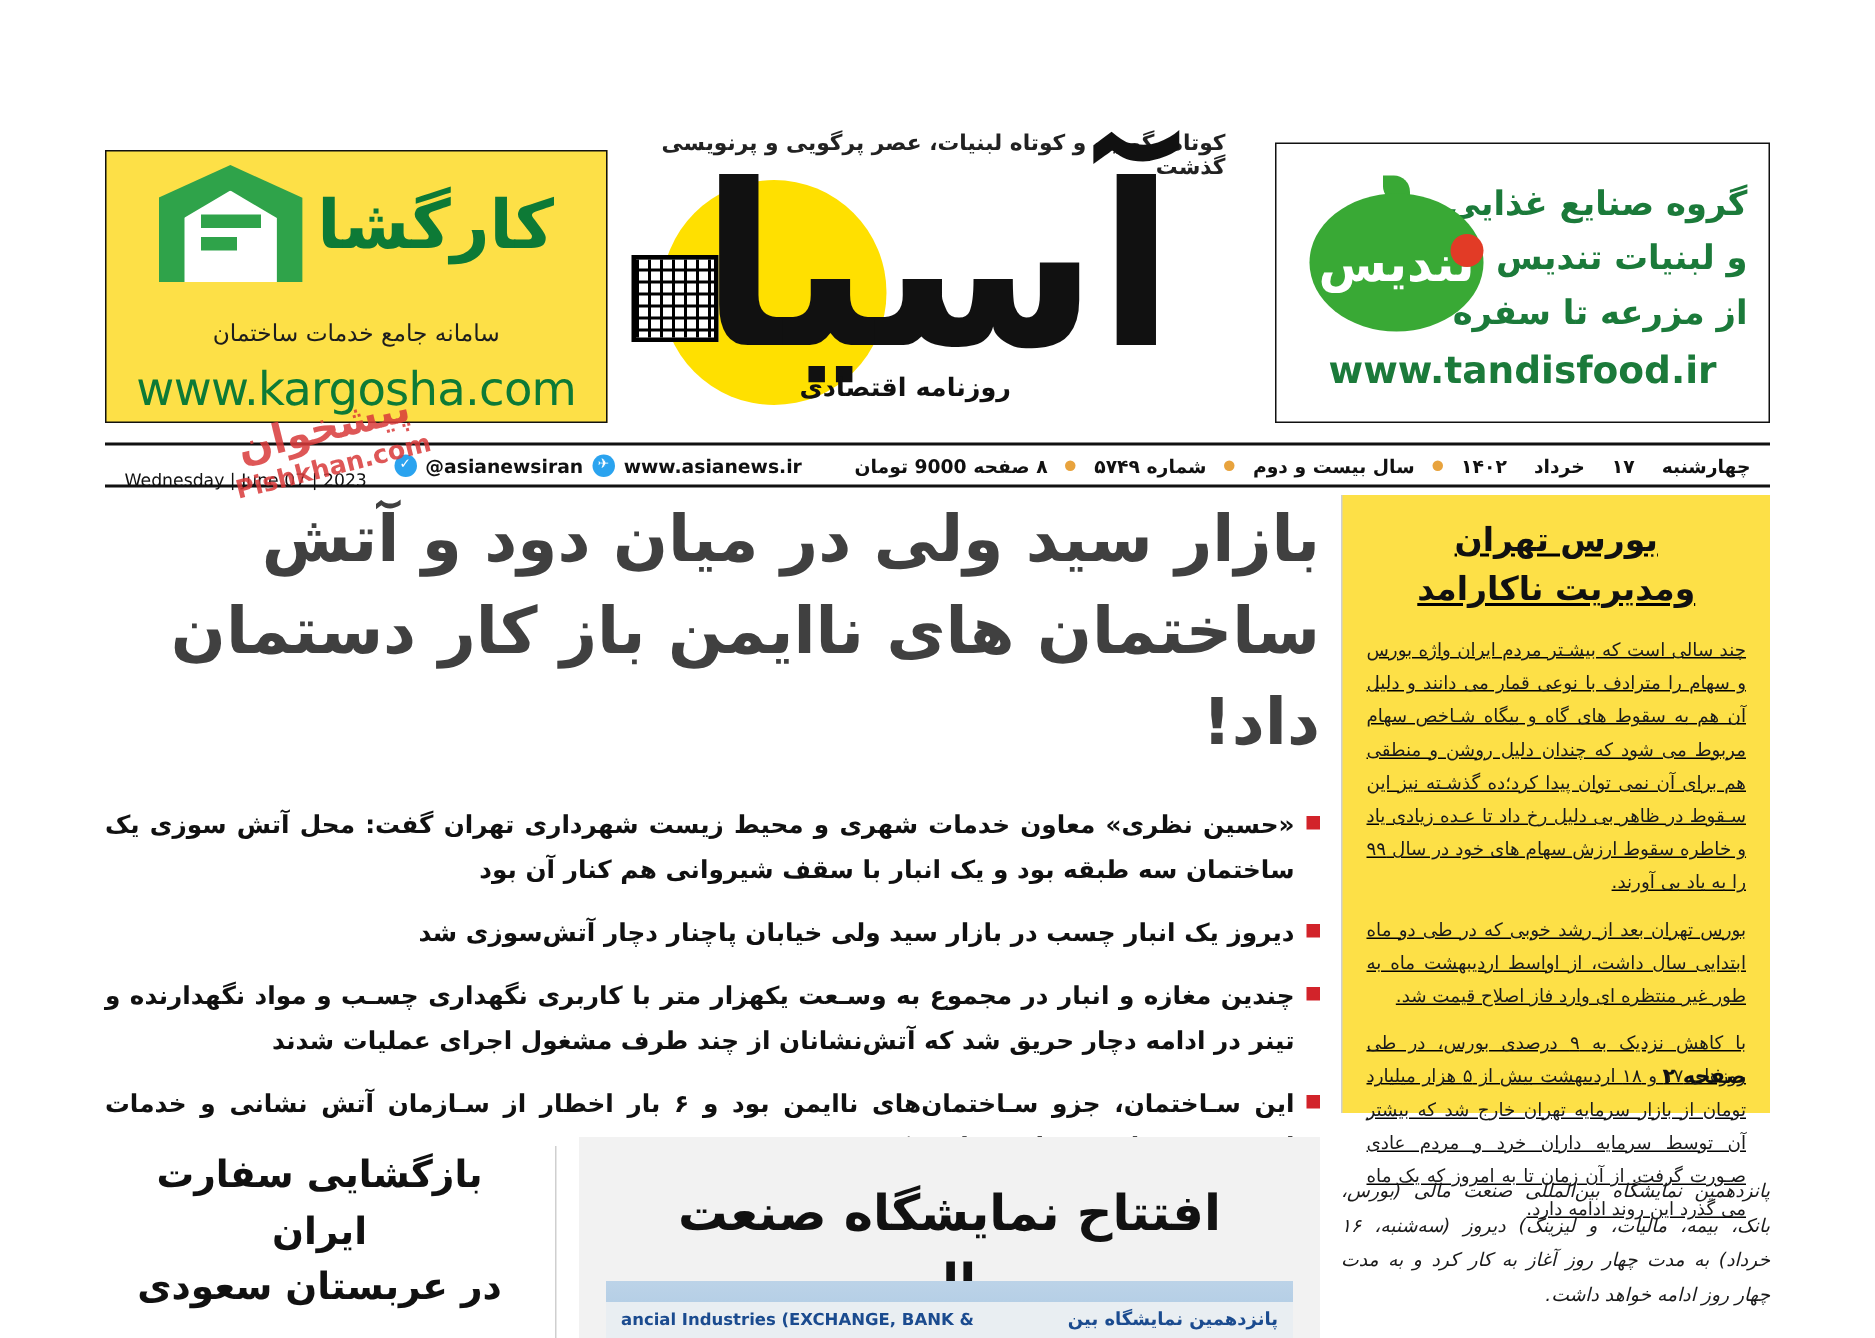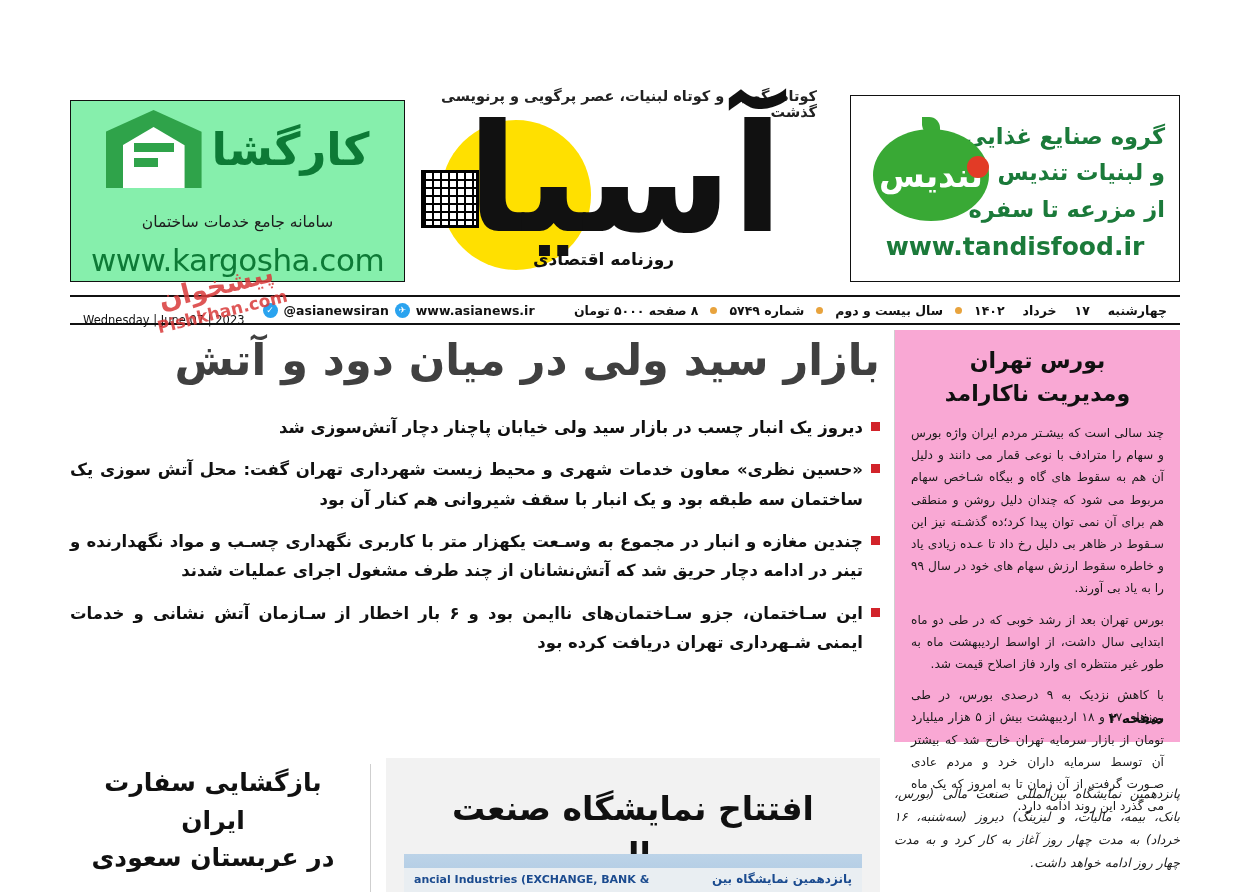--- a/index.html
+++ b/index.html
@@ -21,21 +21,21 @@
     position: relative;
     height: 232px;
     padding: 0;
   }
 
   .ad-left {
     position: absolute;
     left: 70px; top: 100px;
     width: 335px; height: 182px;
     border: 1px solid #111;
-    background: #86efac;
+    background: #fde047;
     overflow: hidden;
   }
   .kargosha-wrap {
     position: absolute; inset: 0;
     display: flex; flex-direction: column;
     align-items: center; justify-content: center;
   }
   .kargosha-row {
     display: flex; align-items: center; justify-content: center;
     gap: 10px;
@@ -205,23 +205,24 @@
 
   
   .content {
     position: absolute; left: 70px; right: 70px; top: 330px; bottom: 0;
   }
 
   
   .side-box {
     position: absolute; right: 0; top: 0;
     width: 286px; height: 412px;
-    background: #f9a8d4;
+    background: #fde047;
     border-left: 1px solid #cfcfcf;
     padding: 14px 16px 10px 16px;
+    text-decoration: underline;
   }
   .side-title {
     text-align: center; font-size: 22px; font-weight: bold;
     line-height: 1.5; color: #111; margin-bottom: 12px;
   }
   .side-body p {
     margin: 0 0 9px 0;
     font-size: 12.2px; line-height: 1.82;
     text-align: justify; color: #1a1a1a;
   }
@@ -372,21 +373,21 @@
   <div class="infobar">
     <span class="seg">چهارشنبه</span>
     <span class="seg">۱۷</span>
     <span class="seg">خرداد</span>
     <span class="seg">۱۴۰۲</span>
     <span class="dot"></span>
     <span class="seg">سال بیست و دوم</span>
     <span class="dot"></span>
     <span class="seg">شماره ۵۷۴۹</span>
     <span class="dot"></span>
-    <span class="seg">۸ صفحه ۵۰۰۰ تومان</span>
+    <span class="seg">۸ صفحه 9000 تومان</span>
     <span class="spacer"></span>
     <span class="seg social">
       <span class="tw-ic">✓</span>
       <span>@asianewsiran</span>
       <span class="tg-ic">✈</span>
       <span>www.asianews.ir</span>
     </span>
     <span class="seg en">Wednesday | June 07 | 2023</span>
   </div>
 
@@ -401,29 +402,30 @@
         <p>چند سالی است که بیشـتر مردم ایران واژه بورس و سهام را مترادف با نوعی قمار می دانند و دلیل آن هم به سقوط های گاه و بیگاه شـاخص سهام مربوط می شود که چندان دلیل روشن و منطقی هم برای آن نمی توان پیدا کرد؛ده گذشـته نیز این سـقوط در ظاهر بی دلیل رخ داد تا عـده زیادی یاد و خاطره سقوط ارزش سهام های خود در سال ۹۹ را به یاد بی آورند.</p>
         <p>بورس تهران بعد از رشد خوبی که در طی دو ماه ابتدایی سال داشت، از اواسط اردیبهشت ماه به طور غیر منتظره ای وارد فاز اصلاح قیمت شد.</p>
         <p>با کاهش نزدیک به ۹ درصدی بورس، در طی روزهای ۱۷ و ۱۸ اردیبهشت بیش از ۵ هزار میلیارد تومان از بازار سرمایه تهران خارج شد که بیشتر آن توسط سرمایه داران خرد و مردم عادی صـورت گرفت. از آن زمان تا به امروز که یک ماه می گذرد این روند ادامه دارد.</p>
       </div>
       <div class="side-more">صفحه ۲</div>
     </div>
 
     <div class="lead">
       <h1>
         <span style="display:block">بازار سید ولی در میان دود و آتش</span>
+        <span style="display:block">ساختمان های ناایمن باز کار دستمان داد!</span>
       </h1>
       <div class="bullets">
         <div class="bullet">
           <span class="sq"></span>
-          <p>دیروز یک انبار چسب در بازار سید ولی خیابان پاچنار دچار آتش‌سوزی شد</p>
+          <p>«حسین نظری» معاون خدمات شهری و محیط زیست شهرداری تهران گفت: محل آتش سوزی یک ساختمان سه طبقه بود و یک انبار با سقف شیروانی هم کنار آن بود</p>
         </div>
         <div class="bullet">
           <span class="sq"></span>
-          <p>«حسین نظری» معاون خدمات شهری و محیط زیست شهرداری تهران گفت: محل آتش سوزی یک ساختمان سه طبقه بود و یک انبار با سقف شیروانی هم کنار آن بود</p>
+          <p>دیروز یک انبار چسب در بازار سید ولی خیابان پاچنار دچار آتش‌سوزی شد</p>
         </div>
         <div class="bullet">
           <span class="sq"></span>
           <p>چندین مغازه و انبار در مجموع به وسـعت یکهزار متر با کاربری نگهداری چسـب و مواد نگهدارنده و تینر در ادامه دچار حریق شد که آتش‌نشانان از چند طرف مشغول اجرای عملیات شدند</p>
         </div>
         <div class="bullet">
           <span class="sq"></span>
           <p>این سـاختمان، جزو سـاختمان‌های ناایمن بود و ۶ بار اخطار از سـازمان آتش نشانی و خدمات ایمنی شـهرداری تهران دریافت کرده بود</p>
         </div>
       </div>

